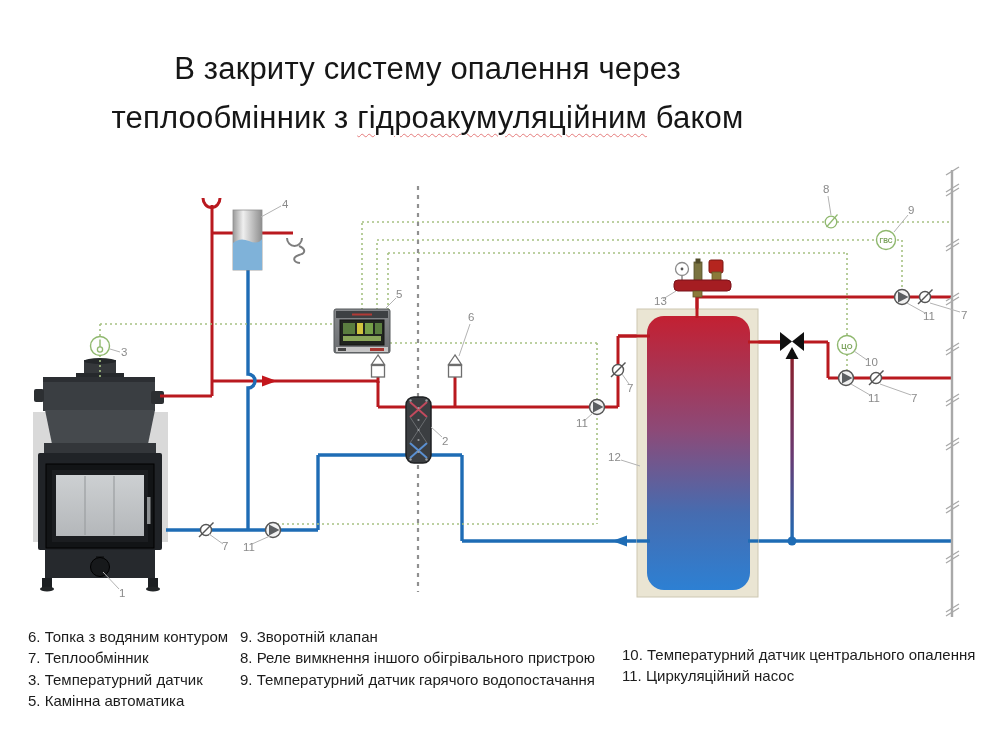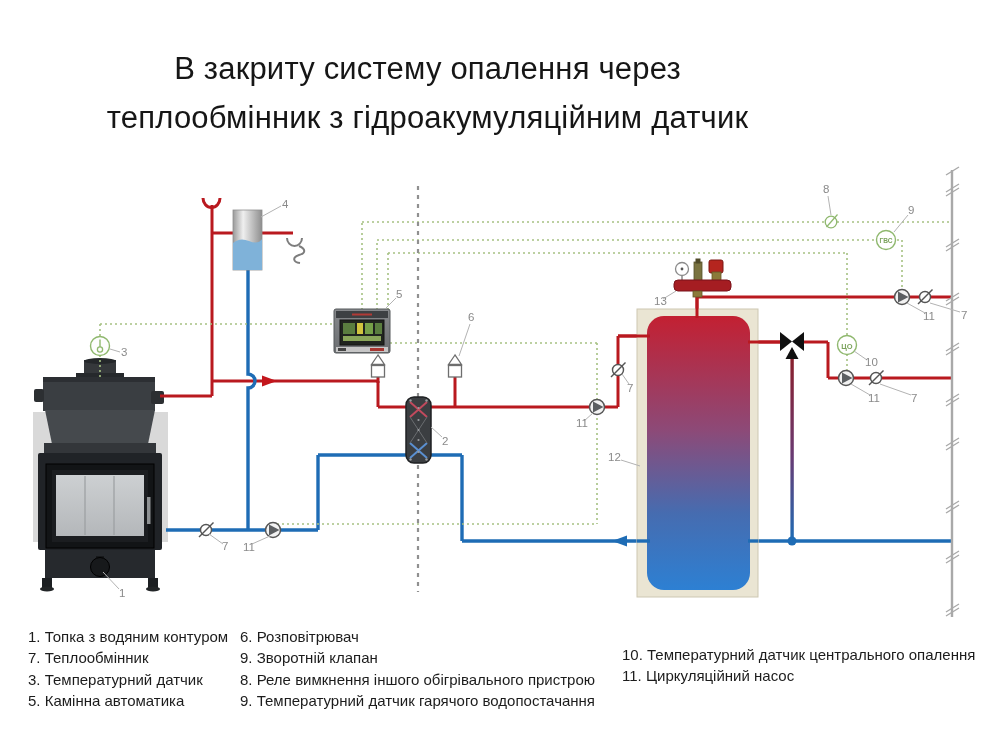--- a/index.html
+++ b/index.html
@@ -1,19 +1,19 @@
 <!DOCTYPE html>
 <html><head>
 <meta charset="utf-8">
 <style>
   html,body{margin:0;padding:0;background:#ffffff;}
   body{width:1000px;height:748px;position:relative;font-family:"Liberation Sans",sans-serif;overflow:hidden;}
   .title{position:absolute;top:44px;left:0;width:855px;text-align:center;color:#161616;
          font-size:31px;line-height:49px;letter-spacing:.2px;}
-  .squiggle{text-decoration-style:wavy;text-decoration-color:#e57b7b;
+  .squiggle{text-decoration:underline;text-decoration-style:wavy;text-decoration-color:#e57b7b;
             text-decoration-thickness:1px;text-underline-offset:5px;}
   .legend{position:absolute;top:626px;left:0;width:1000px;font-size:15px;line-height:21.4px;color:#1c1c1c;}
   .legend .col{position:absolute;top:0;white-space:nowrap;}
   .col1{left:28px;} .col2{left:240px;} .col3{left:622px;margin-top:18px;}
   svg{position:absolute;top:0;left:0;}
   svg text.callout{font-size:11.5px;fill:#8a8a8a;}
   svg text.sensorlbl{fill:#7ba35c;font-weight:bold;}
 </style>
 </head>
 <body>
@@ -318,32 +318,31 @@
     <text class="callout" x="865" y="366">10</text>
     <text class="callout" x="923" y="320">11</text>
     <text class="callout" x="961" y="319">7</text>
     <text class="callout" x="868" y="402">11</text>
     <text class="callout" x="911" y="402">7</text>
   </g>
 </svg>
 
 <div class="title">
   <div>В закриту систему опалення через</div>
-  <div><span>теплообмінник з </span><span class="squiggle">гідроакумуляційним</span><span> датчик</span></div>
+  <div><span>теплообмінник з </span><span class="squiggle">гідроакумуляційним</span><span> баком</span></div>
 </div>
 
 <div class="legend">
   <div class="col col1">
-    <div>1. Топка з водяним контуром</div>
+    <div>6. Топка з водяним контуром</div>
     <div>7. Теплообмінник</div>
     <div>3. Температурний датчик</div>
     <div>5. Камінна автоматика</div>
   </div>
   <div class="col col2">
-    <div>6. Розповітрювач</div>
     <div>9. Зворотній клапан</div>
     <div>8. Реле вимкнення іншого обігрівального пристрою</div>
     <div>9. Температурний датчик гарячого водопостачання</div>
   </div>
   <div class="col col3">
     <div>10. Температурний датчик центрального опалення</div>
     <div>11. Циркуляційний насос</div>
   </div>
 </div>
 

